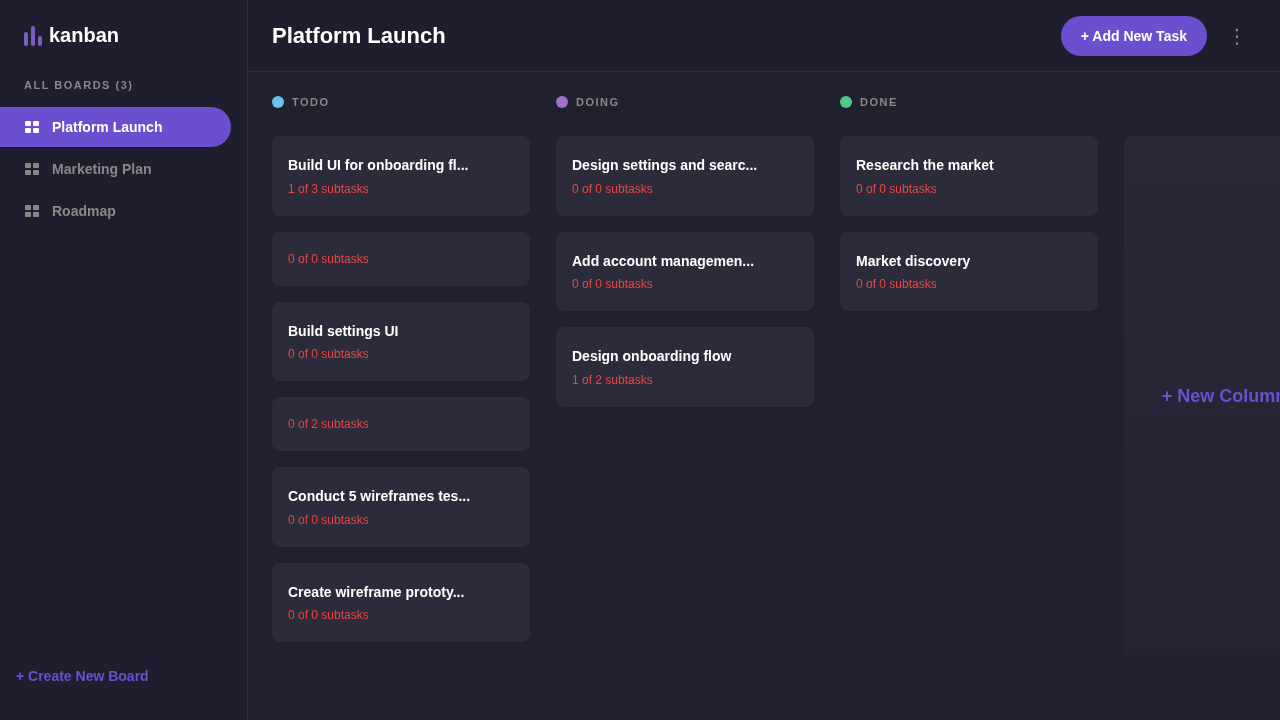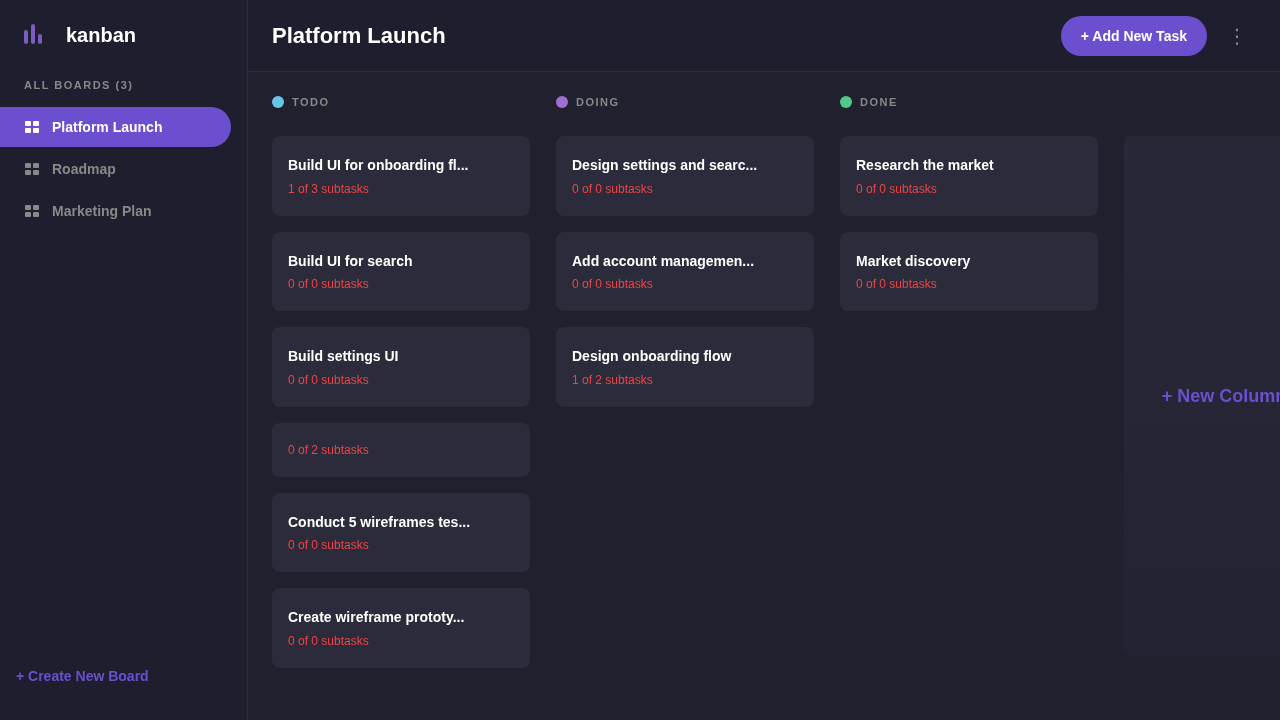--- a/index.html
+++ b/index.html
@@ -19,22 +19,22 @@
       min-width: 248px;
       background-color: #1e1e2e;
       display: flex;
       flex-direction: column;
       padding: 24px 0;
       border-right: 1px solid #2e2e42;
     }
 
     .logo-area {
       display: flex;
-      align-items: flex-start;
-      gap: 24px;
+      align-items: center;
+      gap: 7px;
       padding: 0 24px;
       margin-bottom: 32px;
     }
 
     .logo-icon {
       display: flex;
       gap: 3px;
       align-items: flex-end;
     }
 
@@ -320,32 +320,32 @@
   </div>
       <div class="sidebar-item">
     <span class="sidebar-item-icon">
       <span class="board-icon">
         <span class="board-icon-cell"></span>
         <span class="board-icon-cell"></span>
         <span class="board-icon-cell"></span>
         <span class="board-icon-cell"></span>
       </span>
     </span>
-    <span>Roadmap</span>
+    <span>Marketing Plan</span>
   </div>
       <div class="sidebar-item">
     <span class="sidebar-item-icon">
       <span class="board-icon">
         <span class="board-icon-cell"></span>
         <span class="board-icon-cell"></span>
         <span class="board-icon-cell"></span>
         <span class="board-icon-cell"></span>
       </span>
     </span>
-    <span>Marketing Plan</span>
+    <span>Roadmap</span>
   </div>
     </nav>
 
   <div class="create-board-btn">+ Create New Board</div>
 </aside>
 
 <main class="main">
 
   <header class="header">
     <h1 class="header-title">Platform Launch</h1>
@@ -361,21 +361,20 @@
         <div class="column-header">
     <span class="column-dot dot-todo"></span>
     <span class="column-title">Todo</span>
   </div>
         <div class="cards-container">
           <div class="task-card">
       <div class="task-title">Build UI for onboarding fl...</div>
       <div class="task-subtasks">1 of 3 subtasks</div>
     </div>
           <div class="task-card">
-      <div class="task-title">Build UI for search</div>
       <div class="task-subtasks">0 of 0 subtasks</div>
     </div>
           <div class="task-card">
       <div class="task-title">Build settings UI</div>
       <div class="task-subtasks">0 of 0 subtasks</div>
     </div>
           <div class="task-card">
       <div class="task-subtasks">0 of 2 subtasks</div>
     </div>
           <div class="task-card">

